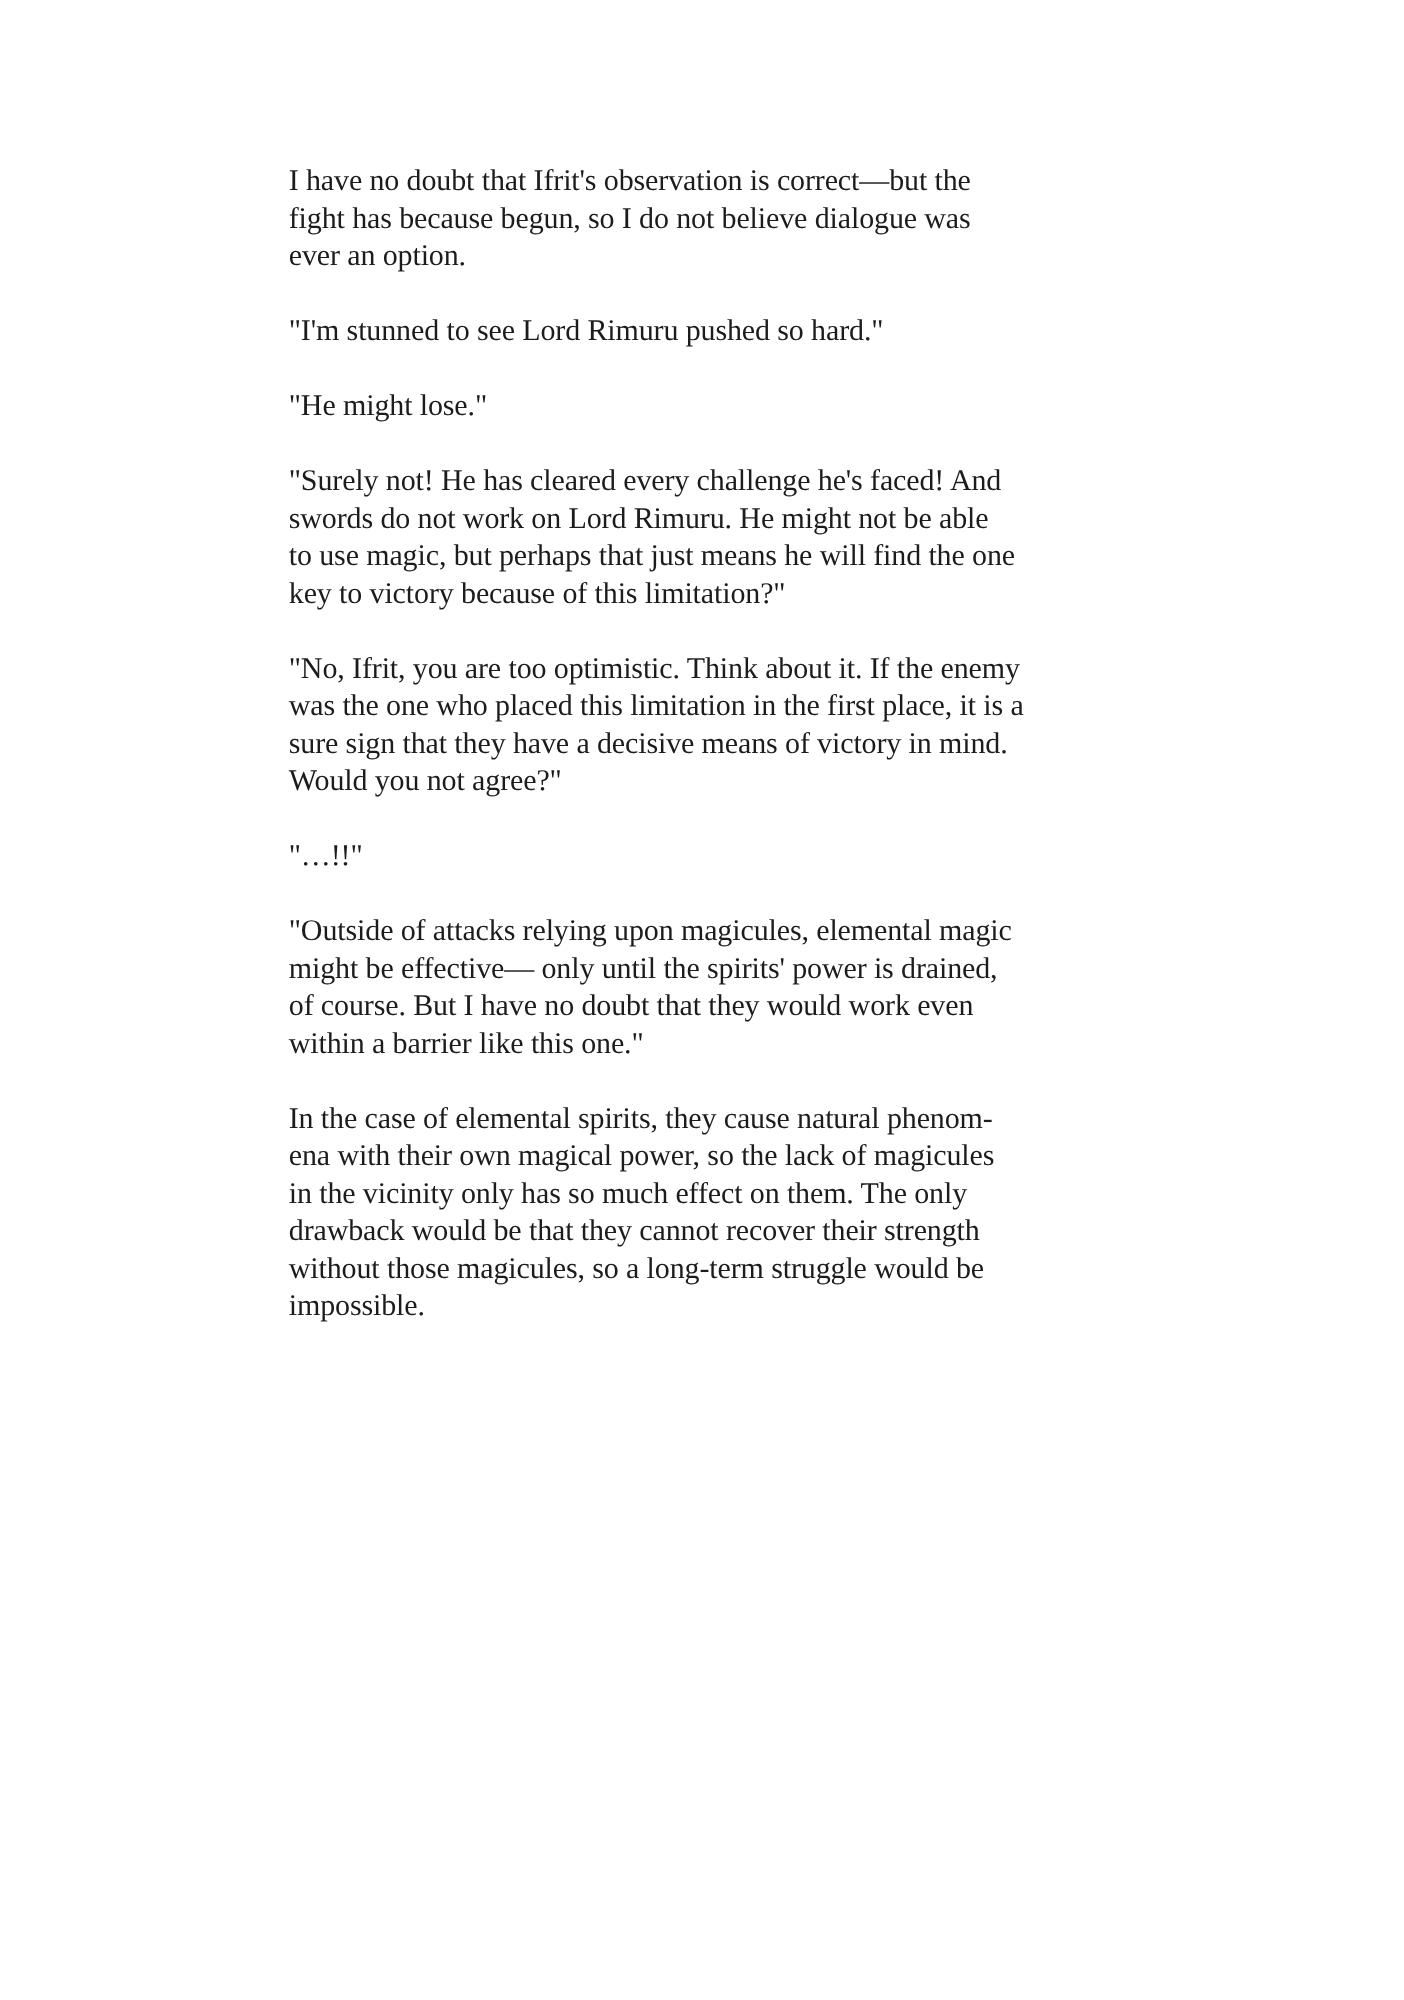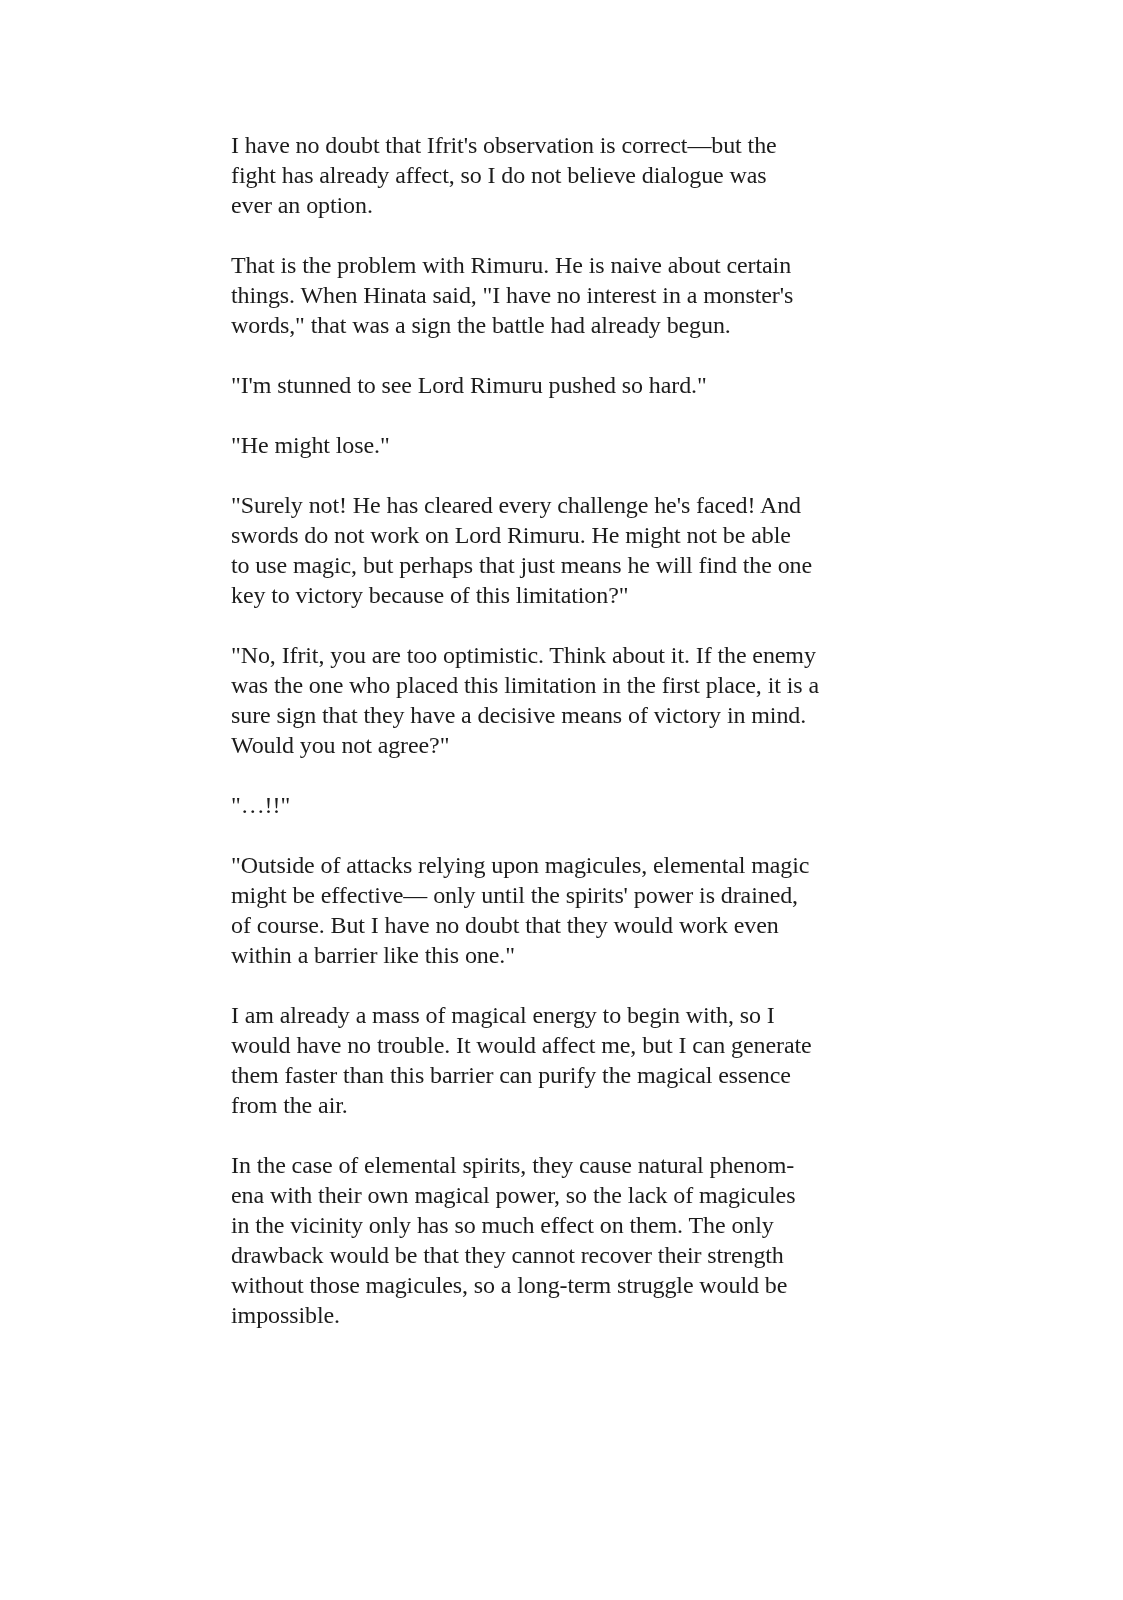--- a/index.html
+++ b/index.html
@@ -29,44 +29,37 @@
     white-space: pre;
     letter-spacing: -0.1px;
   }
 </style>
 </head>
 <body>
 
 <div class="page">
   <div class="text-block">
     <p class="para">I have no doubt that Ifrit's observation is correct—but the
-fight has already affect, so I do not believe dialogue was
+fight has because begun, so I do not believe dialogue was
 ever an option.</p>
-    <p class="para">That is the problem with Rimuru. He is naive about certain
-things. When Hinata said, "I have no interest in a monster's
-words," that was a sign the battle had already begun.</p>
     <p class="para">"I'm stunned to see Lord Rimuru pushed so hard."</p>
     <p class="para">"He might lose."</p>
     <p class="para">"Surely not! He has cleared every challenge he's faced! And
 swords do not work on Lord Rimuru. He might not be able
 to use magic, but perhaps that just means he will find the one
 key to victory because of this limitation?"</p>
     <p class="para">"No, Ifrit, you are too optimistic. Think about it. If the enemy
 was the one who placed this limitation in the first place, it is a
 sure sign that they have a decisive means of victory in mind.
 Would you not agree?"</p>
     <p class="para">"…!!"</p>
     <p class="para">"Outside of attacks relying upon magicules, elemental magic
 might be effective— only until the spirits' power is drained,
 of course. But I have no doubt that they would work even
 within a barrier like this one."</p>
-    <p class="para">I am already a mass of magical energy to begin with, so I
-would have no trouble. It would affect me, but I can generate
-them faster than this barrier can purify the magical essence
-from the air.</p>
     <p class="para">In the case of elemental spirits, they cause natural phenom-
 ena with their own magical power, so the lack of magicules
 in the vicinity only has so much effect on them. The only
 drawback would be that they cannot recover their strength
 without those magicules, so a long-term struggle would be
 impossible.</p>
   </div>
 </div>
 
 </body></html>

